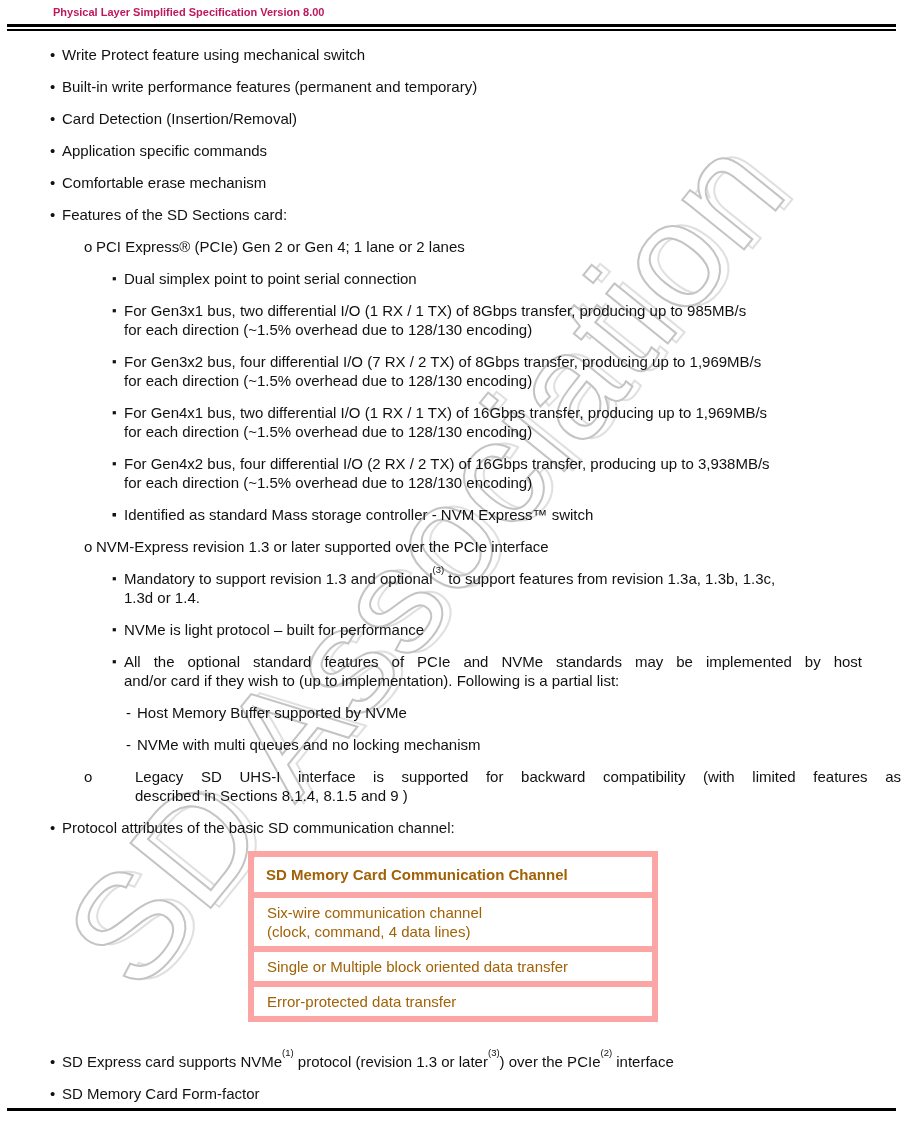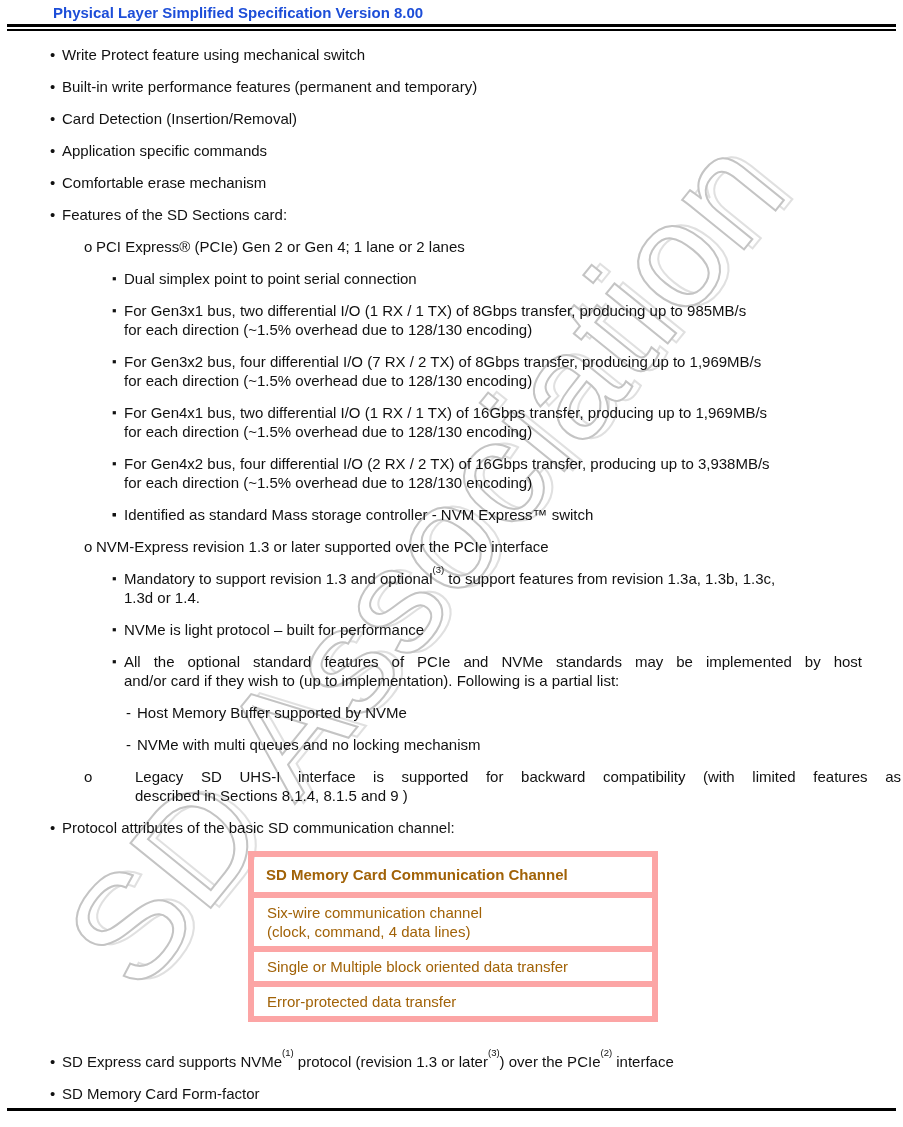--- a/index.html
+++ b/index.html
@@ -3,21 +3,21 @@
 <meta charset="utf-8">
 <style>
   html,body { margin:0; padding:0; background:#fff; }
   #page {
     position:relative; width:903px; height:1127px; background:#ffffff;
     font-family:"Liberation Sans", sans-serif; color:#111; overflow:hidden;
   }
   
   #header-title {
     position:relative; z-index:2; padding:3px 0 0 53px;
-    font-size:15px; font-weight:bold; line-height:19px; color:#1d4ed8;
+    font-size:11px; font-weight:bold; line-height:19px; color:#be185d;
   }
   .rule-thick { position:relative; z-index:2; height:3px; background:#000; margin:2px 7px 0 7px; }
   .rule-thin  { position:relative; z-index:2; height:2px; background:#000; margin:2px 7px 0 7px; }
   #footer-rule { position:absolute; z-index:2; left:7px; right:7px; top:1108px; height:3px; background:#000; }
 
   
   #watermark {
     position:absolute; left:-135px; top:474px; width:1120px; height:175px;
     transform:rotate(-51deg); z-index:1; pointer-events:none;
   }

